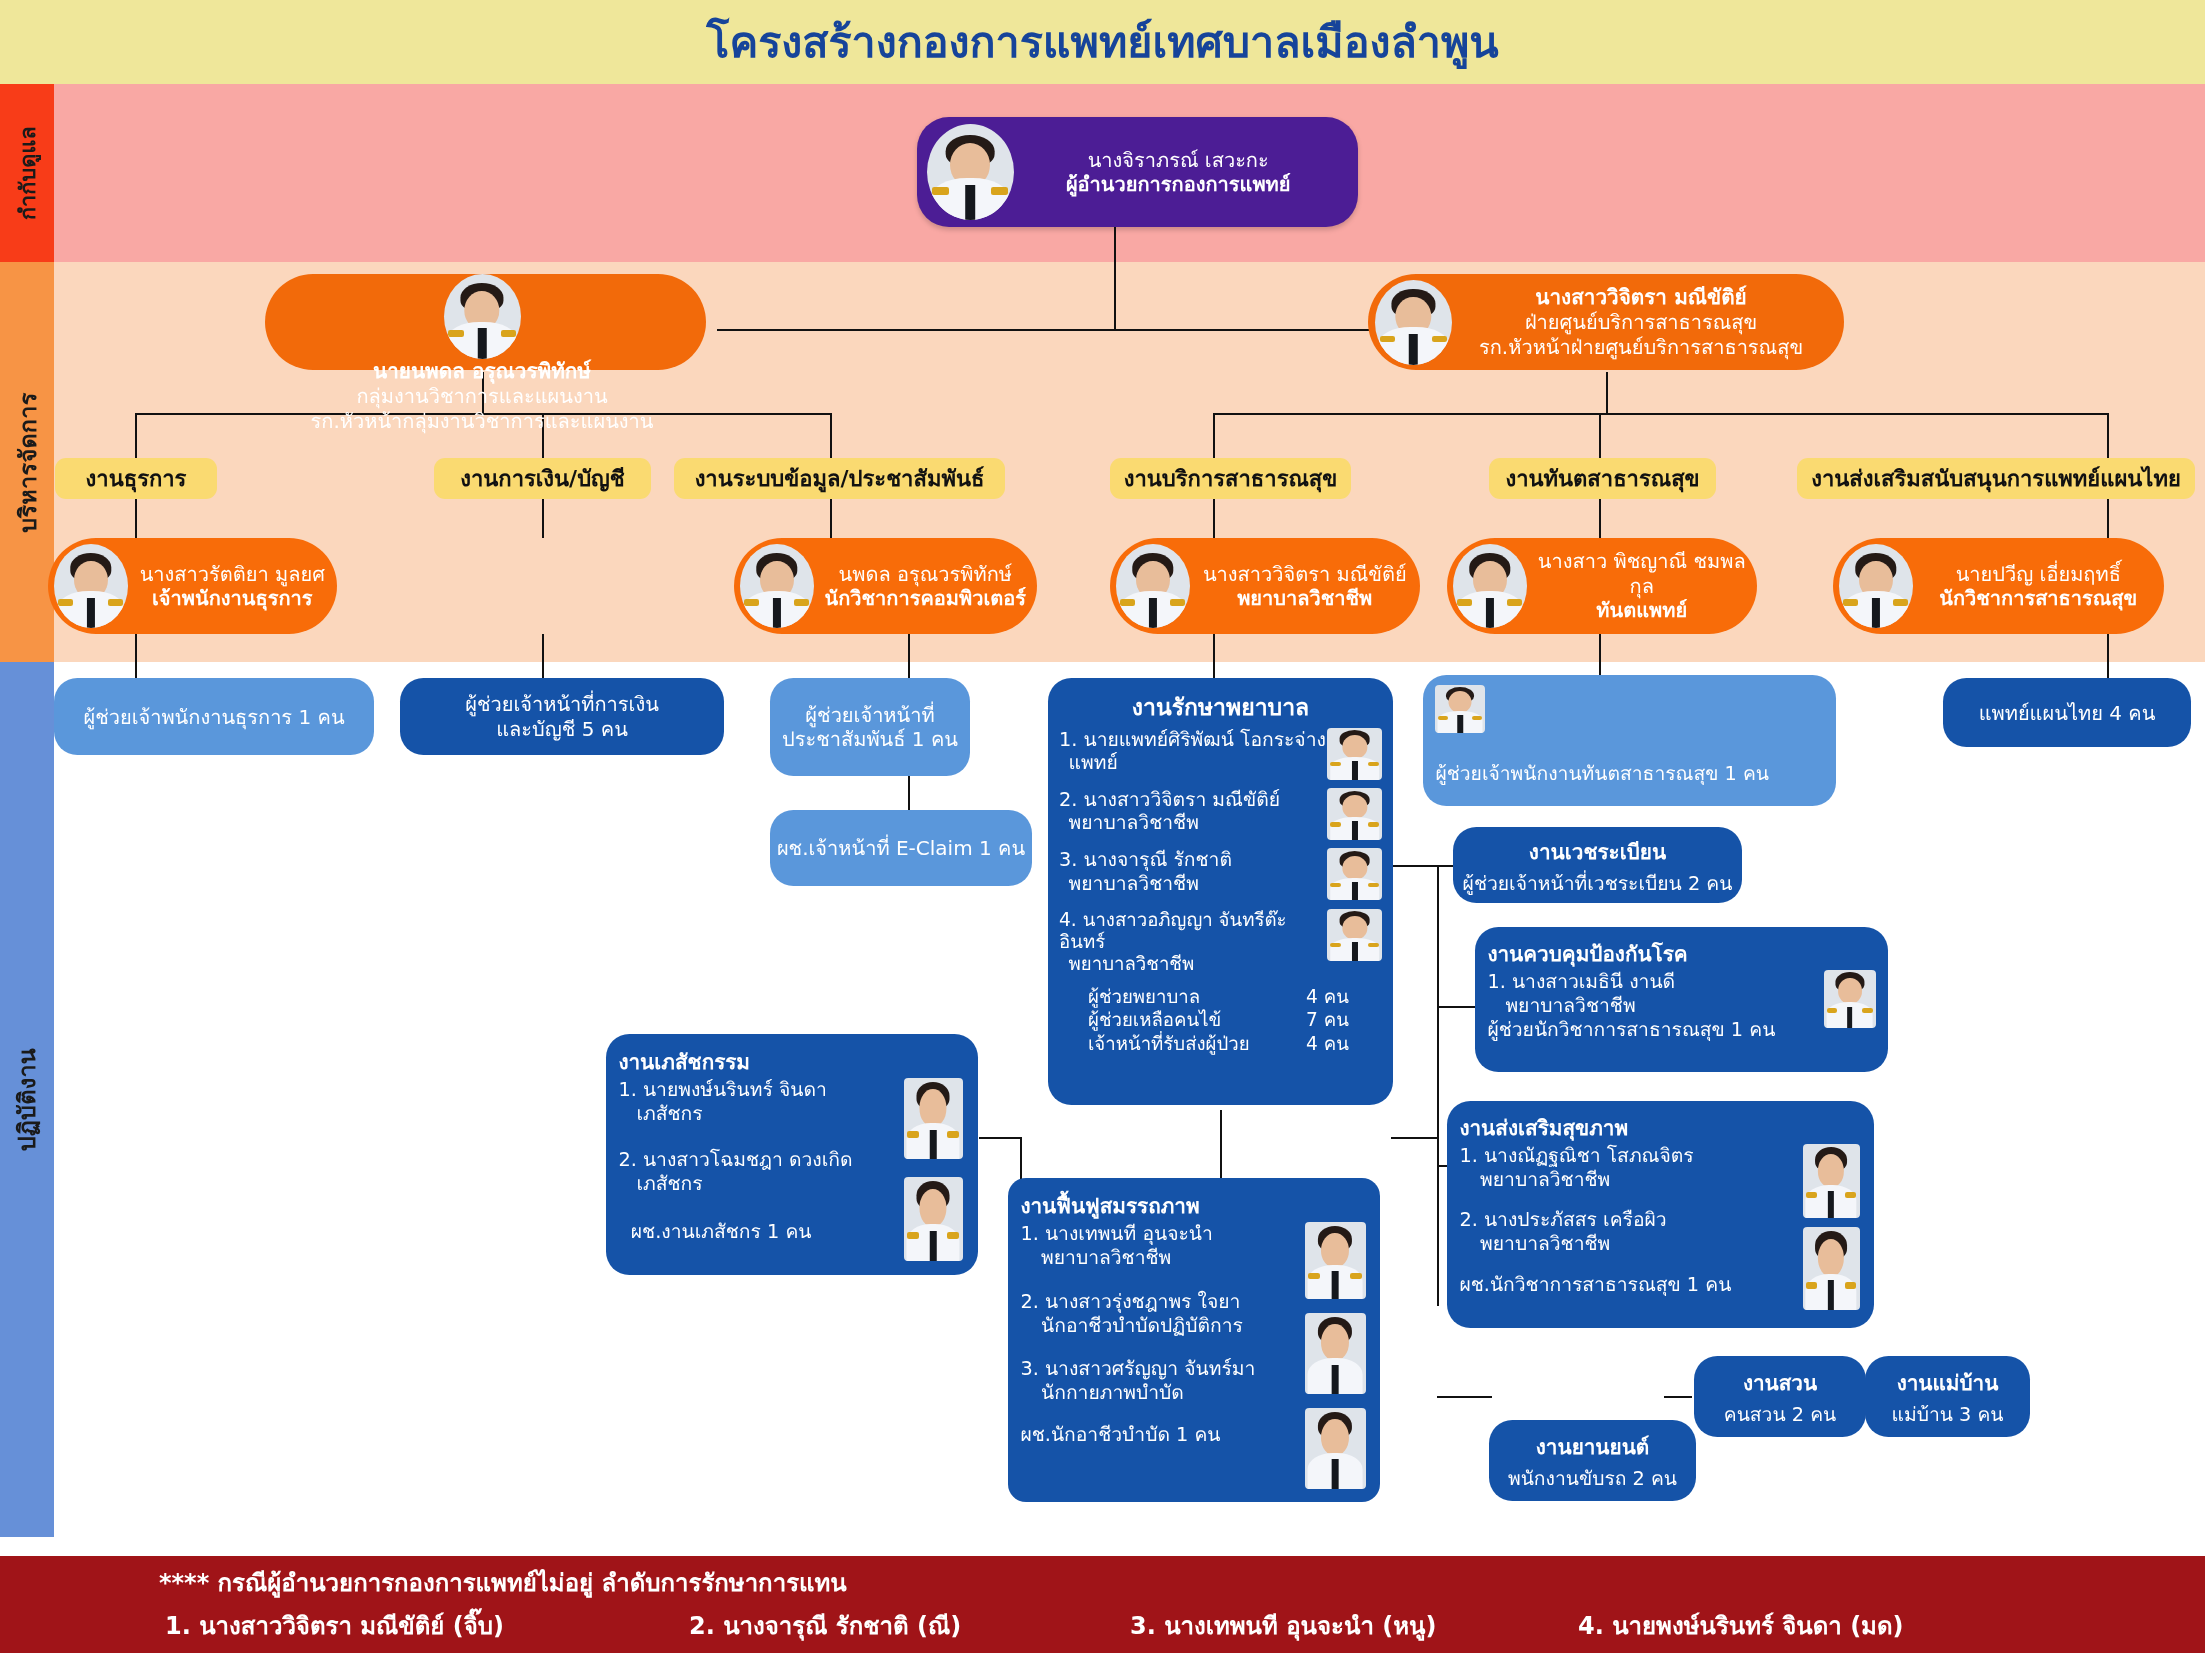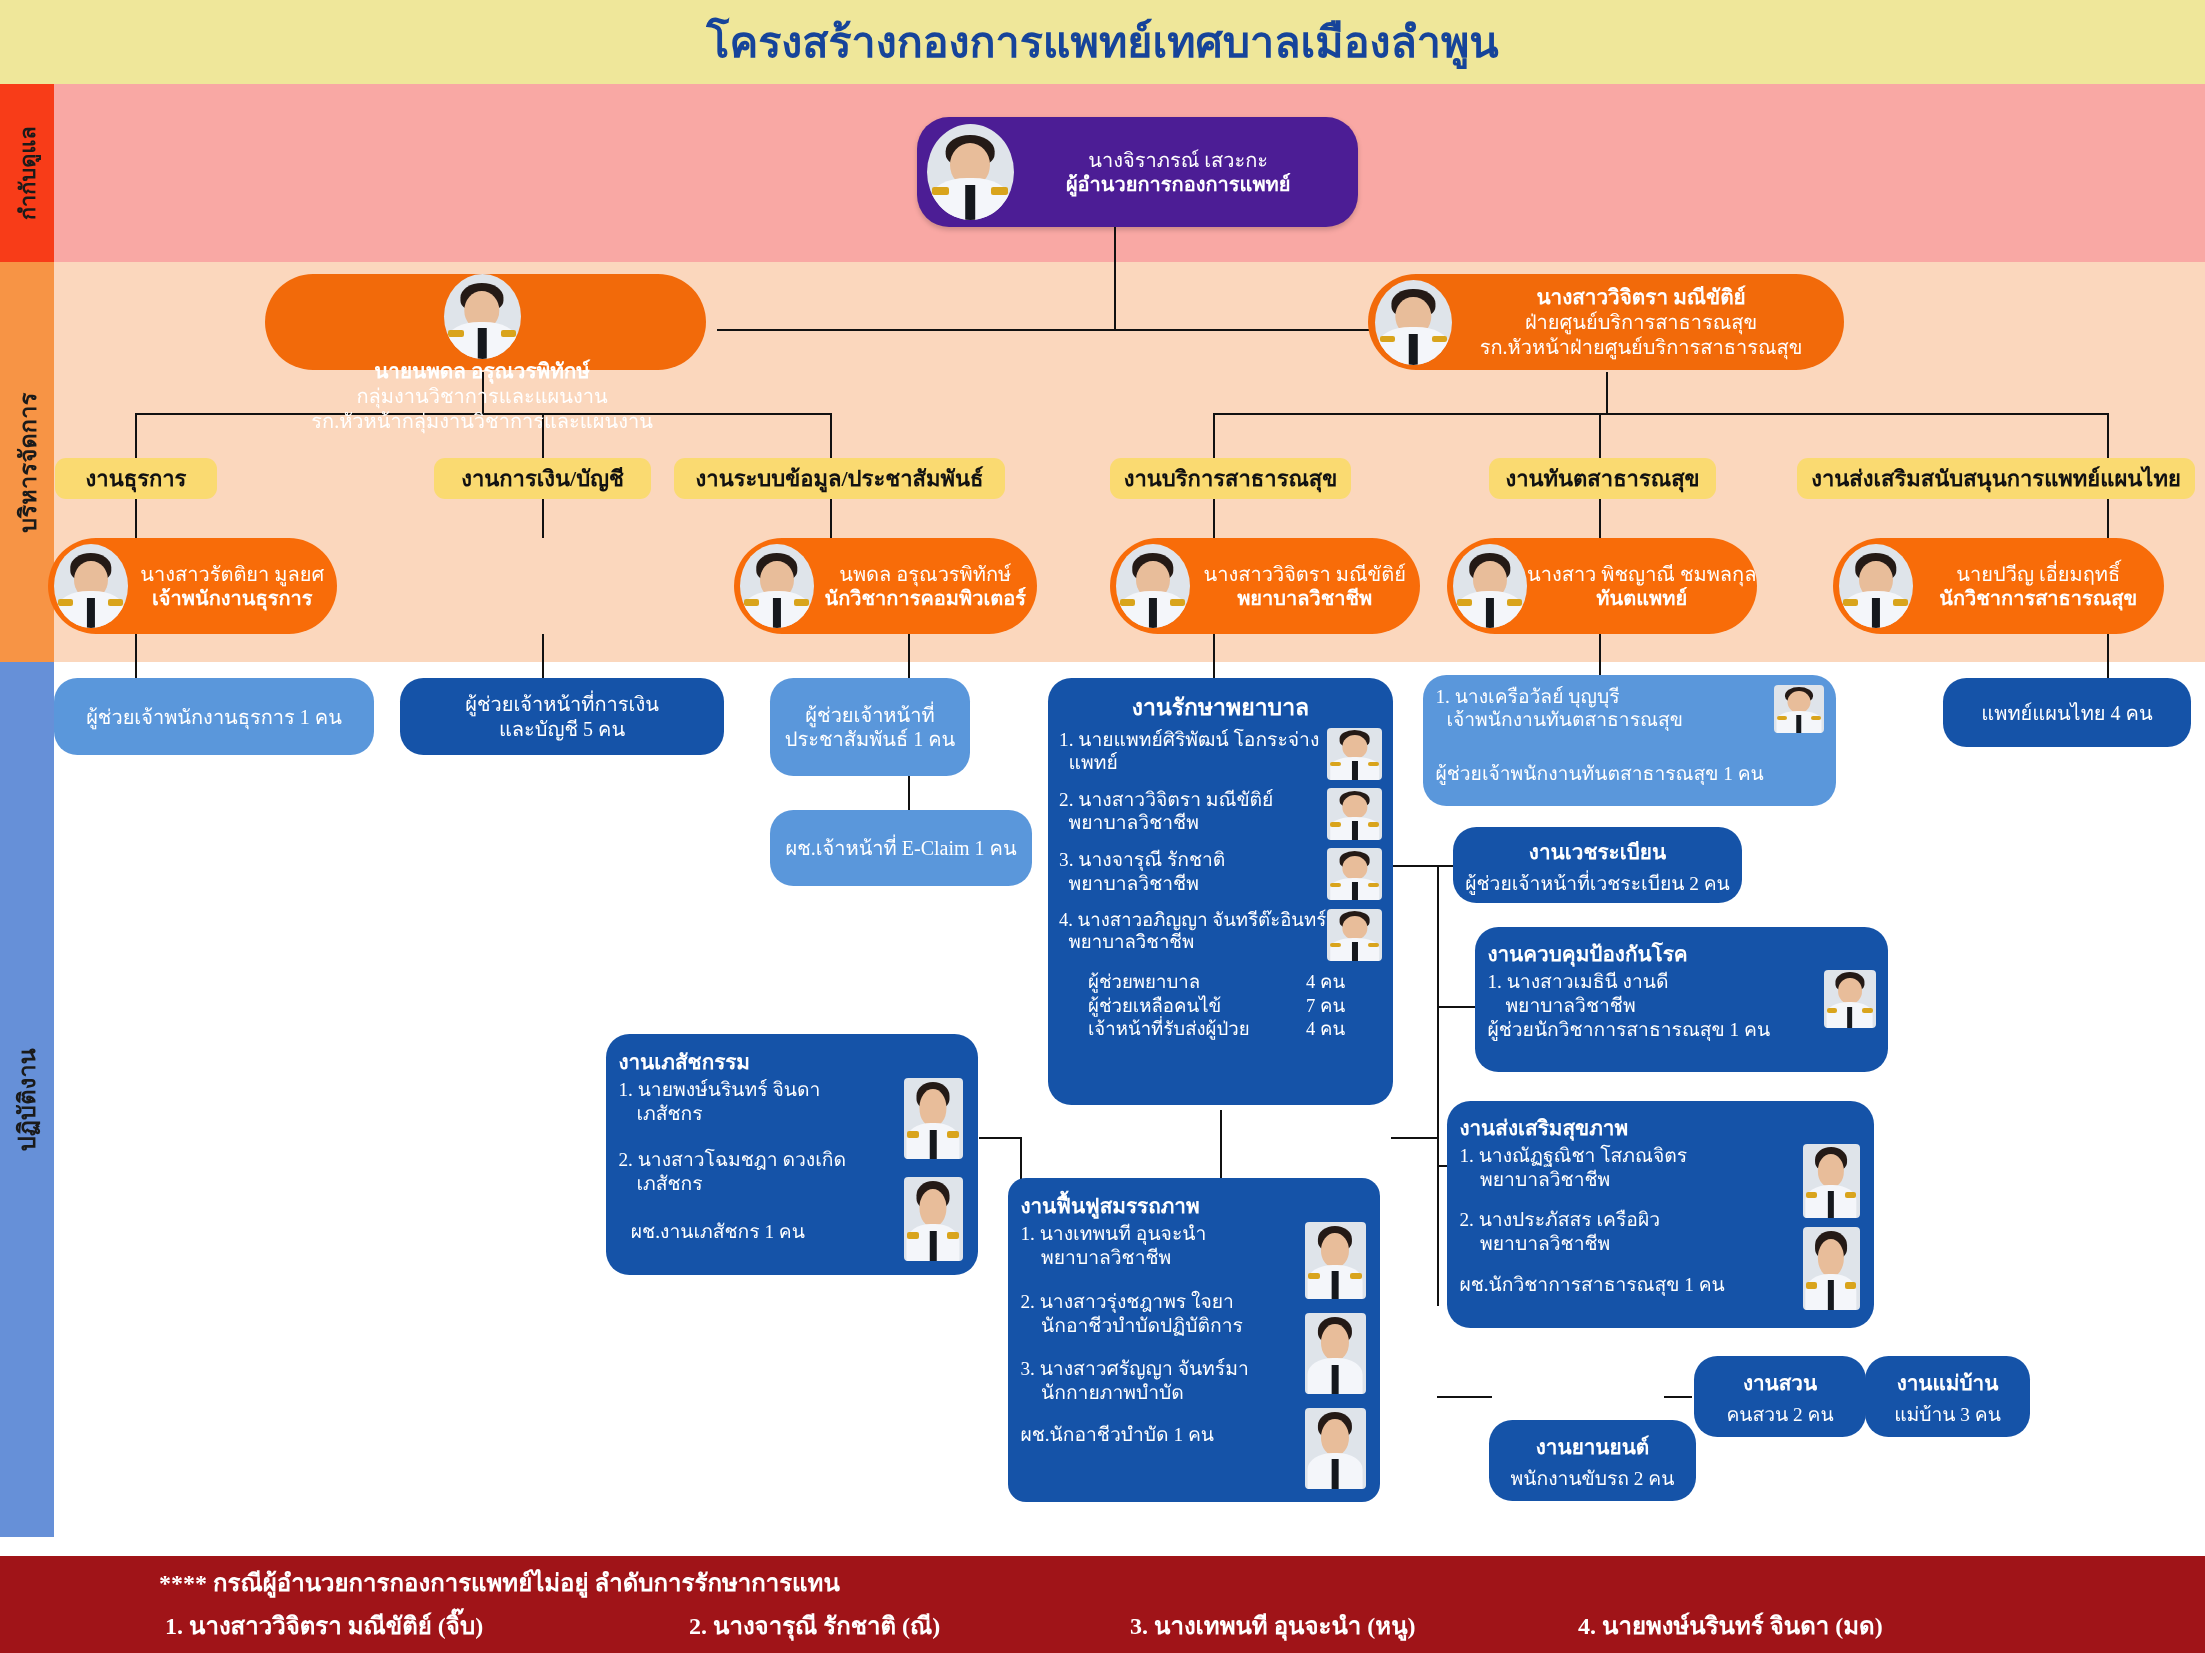--- a/index.html
+++ b/index.html
@@ -4,21 +4,21 @@
 <title>Organization Chart</title>
 <style>
   * { box-sizing: border-box; margin:0; padding:0; }
   html,body { width:2205px; height:1654px; }
   body {
     font-family: "DejaVu Sans", "Liberation Sans", sans-serif;
     background:#ffffff;
     position:relative;
     overflow:hidden;
   }
-  .canvas { position:absolute; inset:0; width:2205px; height:1654px;font-family:Liberation Serif, serif; }
+  .canvas { position:absolute; inset:0; width:2205px; height:1654px; }
 
   
   .band-title   { position:absolute; left:0;  top:0;    width:2205px; height:84px; background:#efe79a; }
   .band-super   { position:absolute; left:54px; top:84px; width:2152px; height:178px; background:#f9a8a4; }
   .band-admin   { position:absolute; left:54px; top:262px; width:2152px; height:400px; background:#fbd7bd; }
   .band-footer  { position:absolute; left:0;  top:1556px; width:2205px; height:98px; background:#a01418; }
   .footer-strip { position:absolute; left:0;  top:1537px; width:2205px; height:19.3px; background:#ffffff; }
 
   
   .rail { position:absolute; left:0; width:54px; display:flex; align-items:center; justify-content:center; }
@@ -414,25 +414,20 @@
       </div>
       <div style="display:flex;">
         <span style="flex:1;">เจ้าหน้าที่รับส่งผู้ป่วย</span>
         <span style="width:76px;">4 คน</span>
       </div>
     </div>
   </div>
 
   <div class="node node-blue-lt" style="left:1423px; top:675px; width:413px; height:131px; display:block; padding:9.6px 12.4px;">
     <div style="display:flex; align-items:flex-start;">
-      <div style="flex:1; font-size:19.3px; line-height:1.2;">
-        <div><span>1.</span>
-             <span>นางเครือวัลย์ บุญบุรี</span></div>
-        <div style="padding-left:11px;">เจ้าพนักงานทันตสาธารณสุข</div>
-      </div>
       <div class="avatar sq-avatar" style="width:50px; height:48px;">
         <div class="hair"></div>
           <div class="face"></div>
           <div class="body"></div>
           <div class="tie"></div>
         <div class="epaulette-l"></div>
           <div class="epaulette-r"></div>
       </div>
     </div>
     <div style="font-size:19.3px; margin-top:25px;">ผู้ช่วยเจ้าพนักงานทันตสาธารณสุข 1 คน</div>

